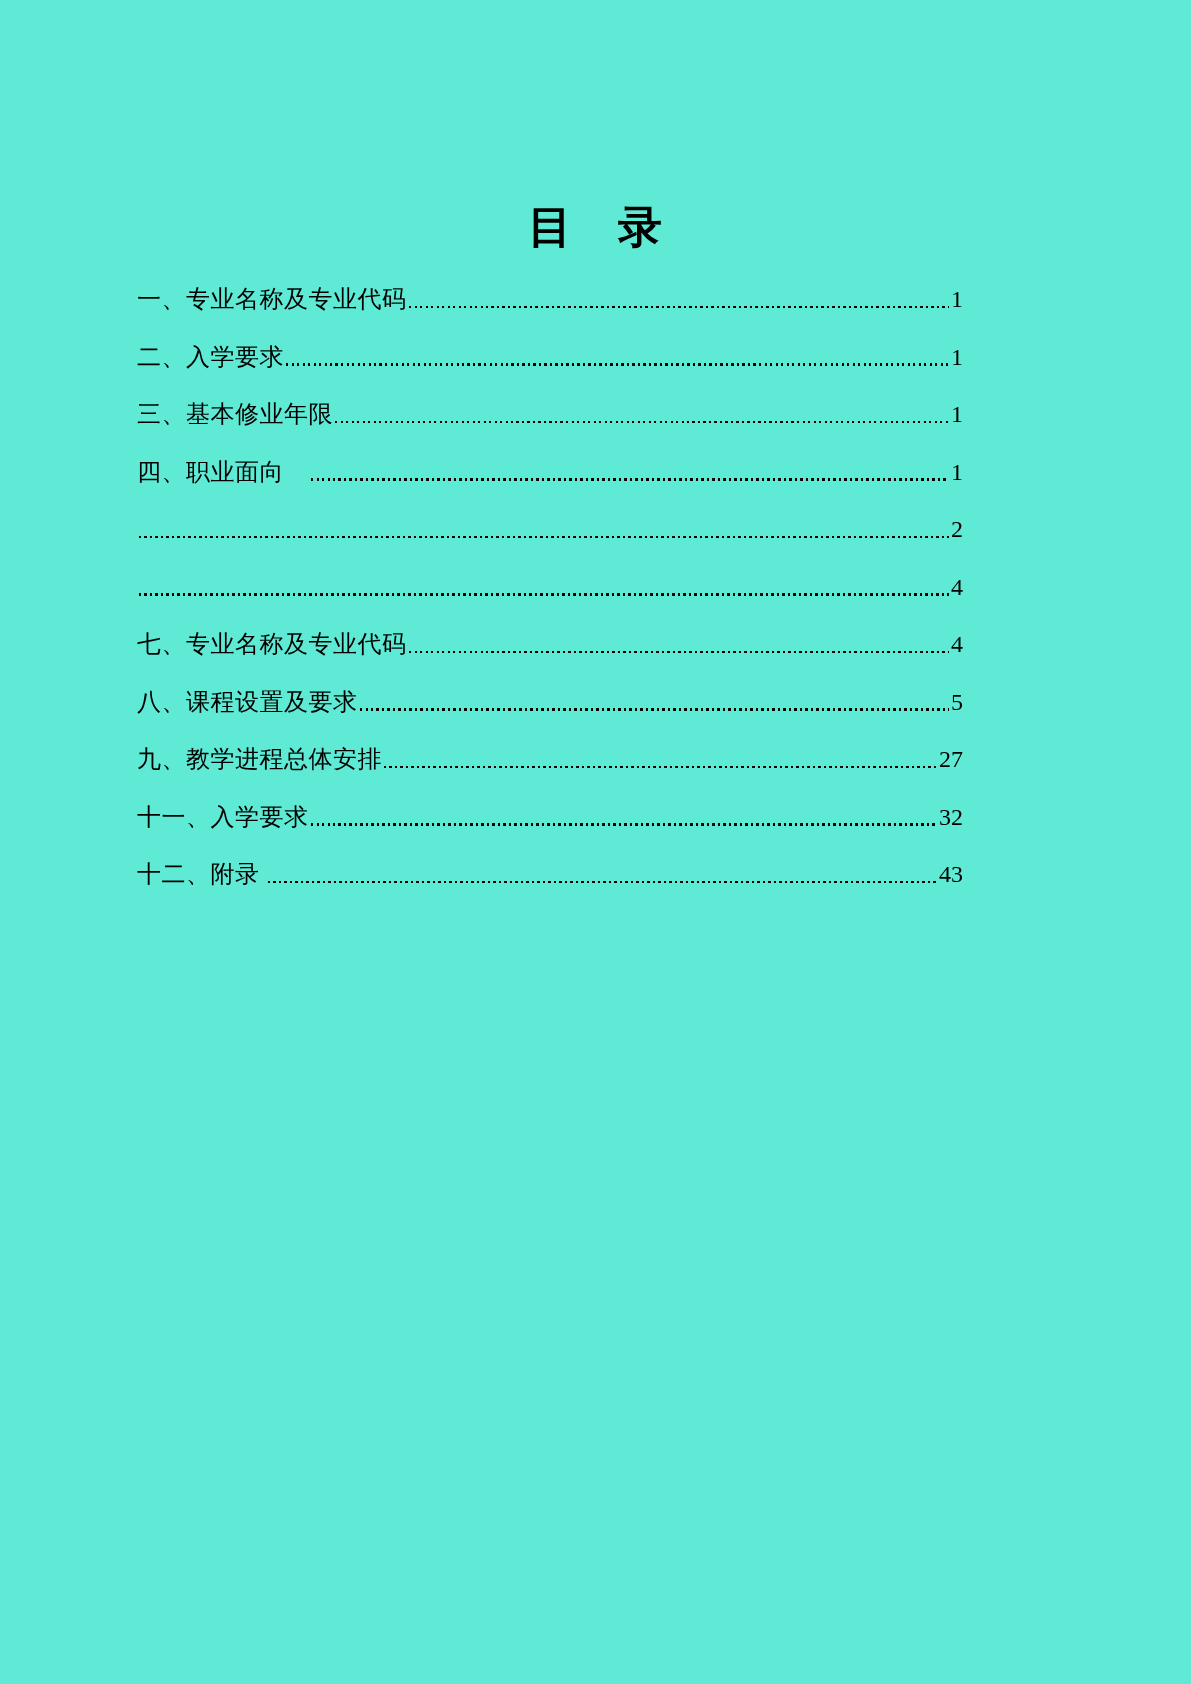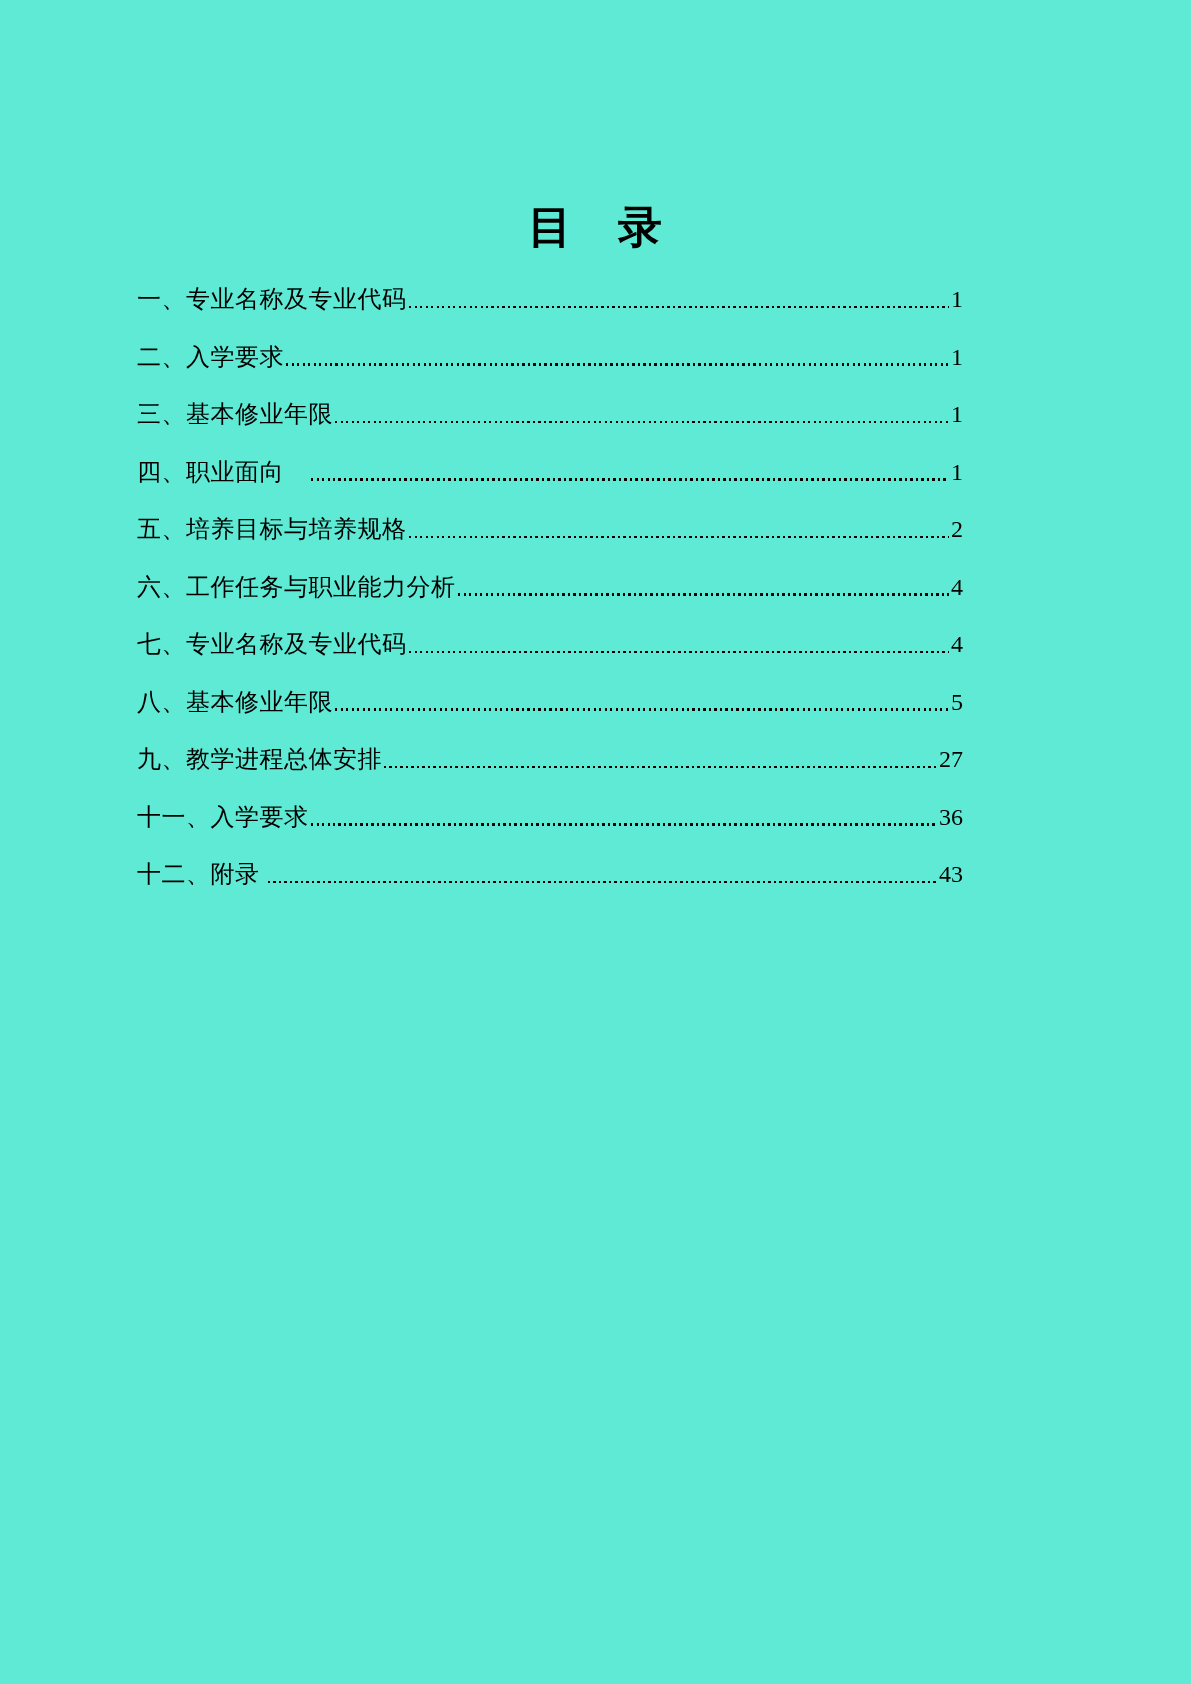--- a/index.html
+++ b/index.html
@@ -92,54 +92,52 @@
       <span class="toc-page">1</span>
     </li>
 
     <li class="toc-entry">
       <span class="toc-label">四、职业面向　</span>
       <span class="toc-dots"></span>
       <span class="toc-page">1</span>
     </li>
 
     <li class="toc-entry">
-      <span class="toc-label">五、培养目标与培养规格</span>
       <span class="toc-dots"></span>
       <span class="toc-page">2</span>
     </li>
 
     <li class="toc-entry">
-      <span class="toc-label">六、工作任务与职业能力分析</span>
       <span class="toc-dots"></span>
       <span class="toc-page">4</span>
     </li>
 
     <li class="toc-entry">
       <span class="toc-label">七、专业名称及专业代码</span>
       <span class="toc-dots"></span>
       <span class="toc-page">4</span>
     </li>
 
     <li class="toc-entry">
-      <span class="toc-label">八、基本修业年限</span>
+      <span class="toc-label">八、课程设置及要求</span>
       <span class="toc-dots"></span>
       <span class="toc-page">5</span>
     </li>
 
     <li class="toc-entry">
       <span class="toc-label">九、教学进程总体安排</span>
       <span class="toc-dots"></span>
       <span class="toc-page">27</span>
     </li>
 
 
     <li class="toc-entry">
       <span class="toc-label">十一、入学要求</span>
       <span class="toc-dots"></span>
-      <span class="toc-page">36</span>
+      <span class="toc-page">32</span>
     </li>
 
     <li class="toc-entry">
       <span class="toc-label">十二、附录 </span>
       <span class="toc-dots"></span>
       <span class="toc-page">43</span>
     </li>
 
   </ul>
 </div>

